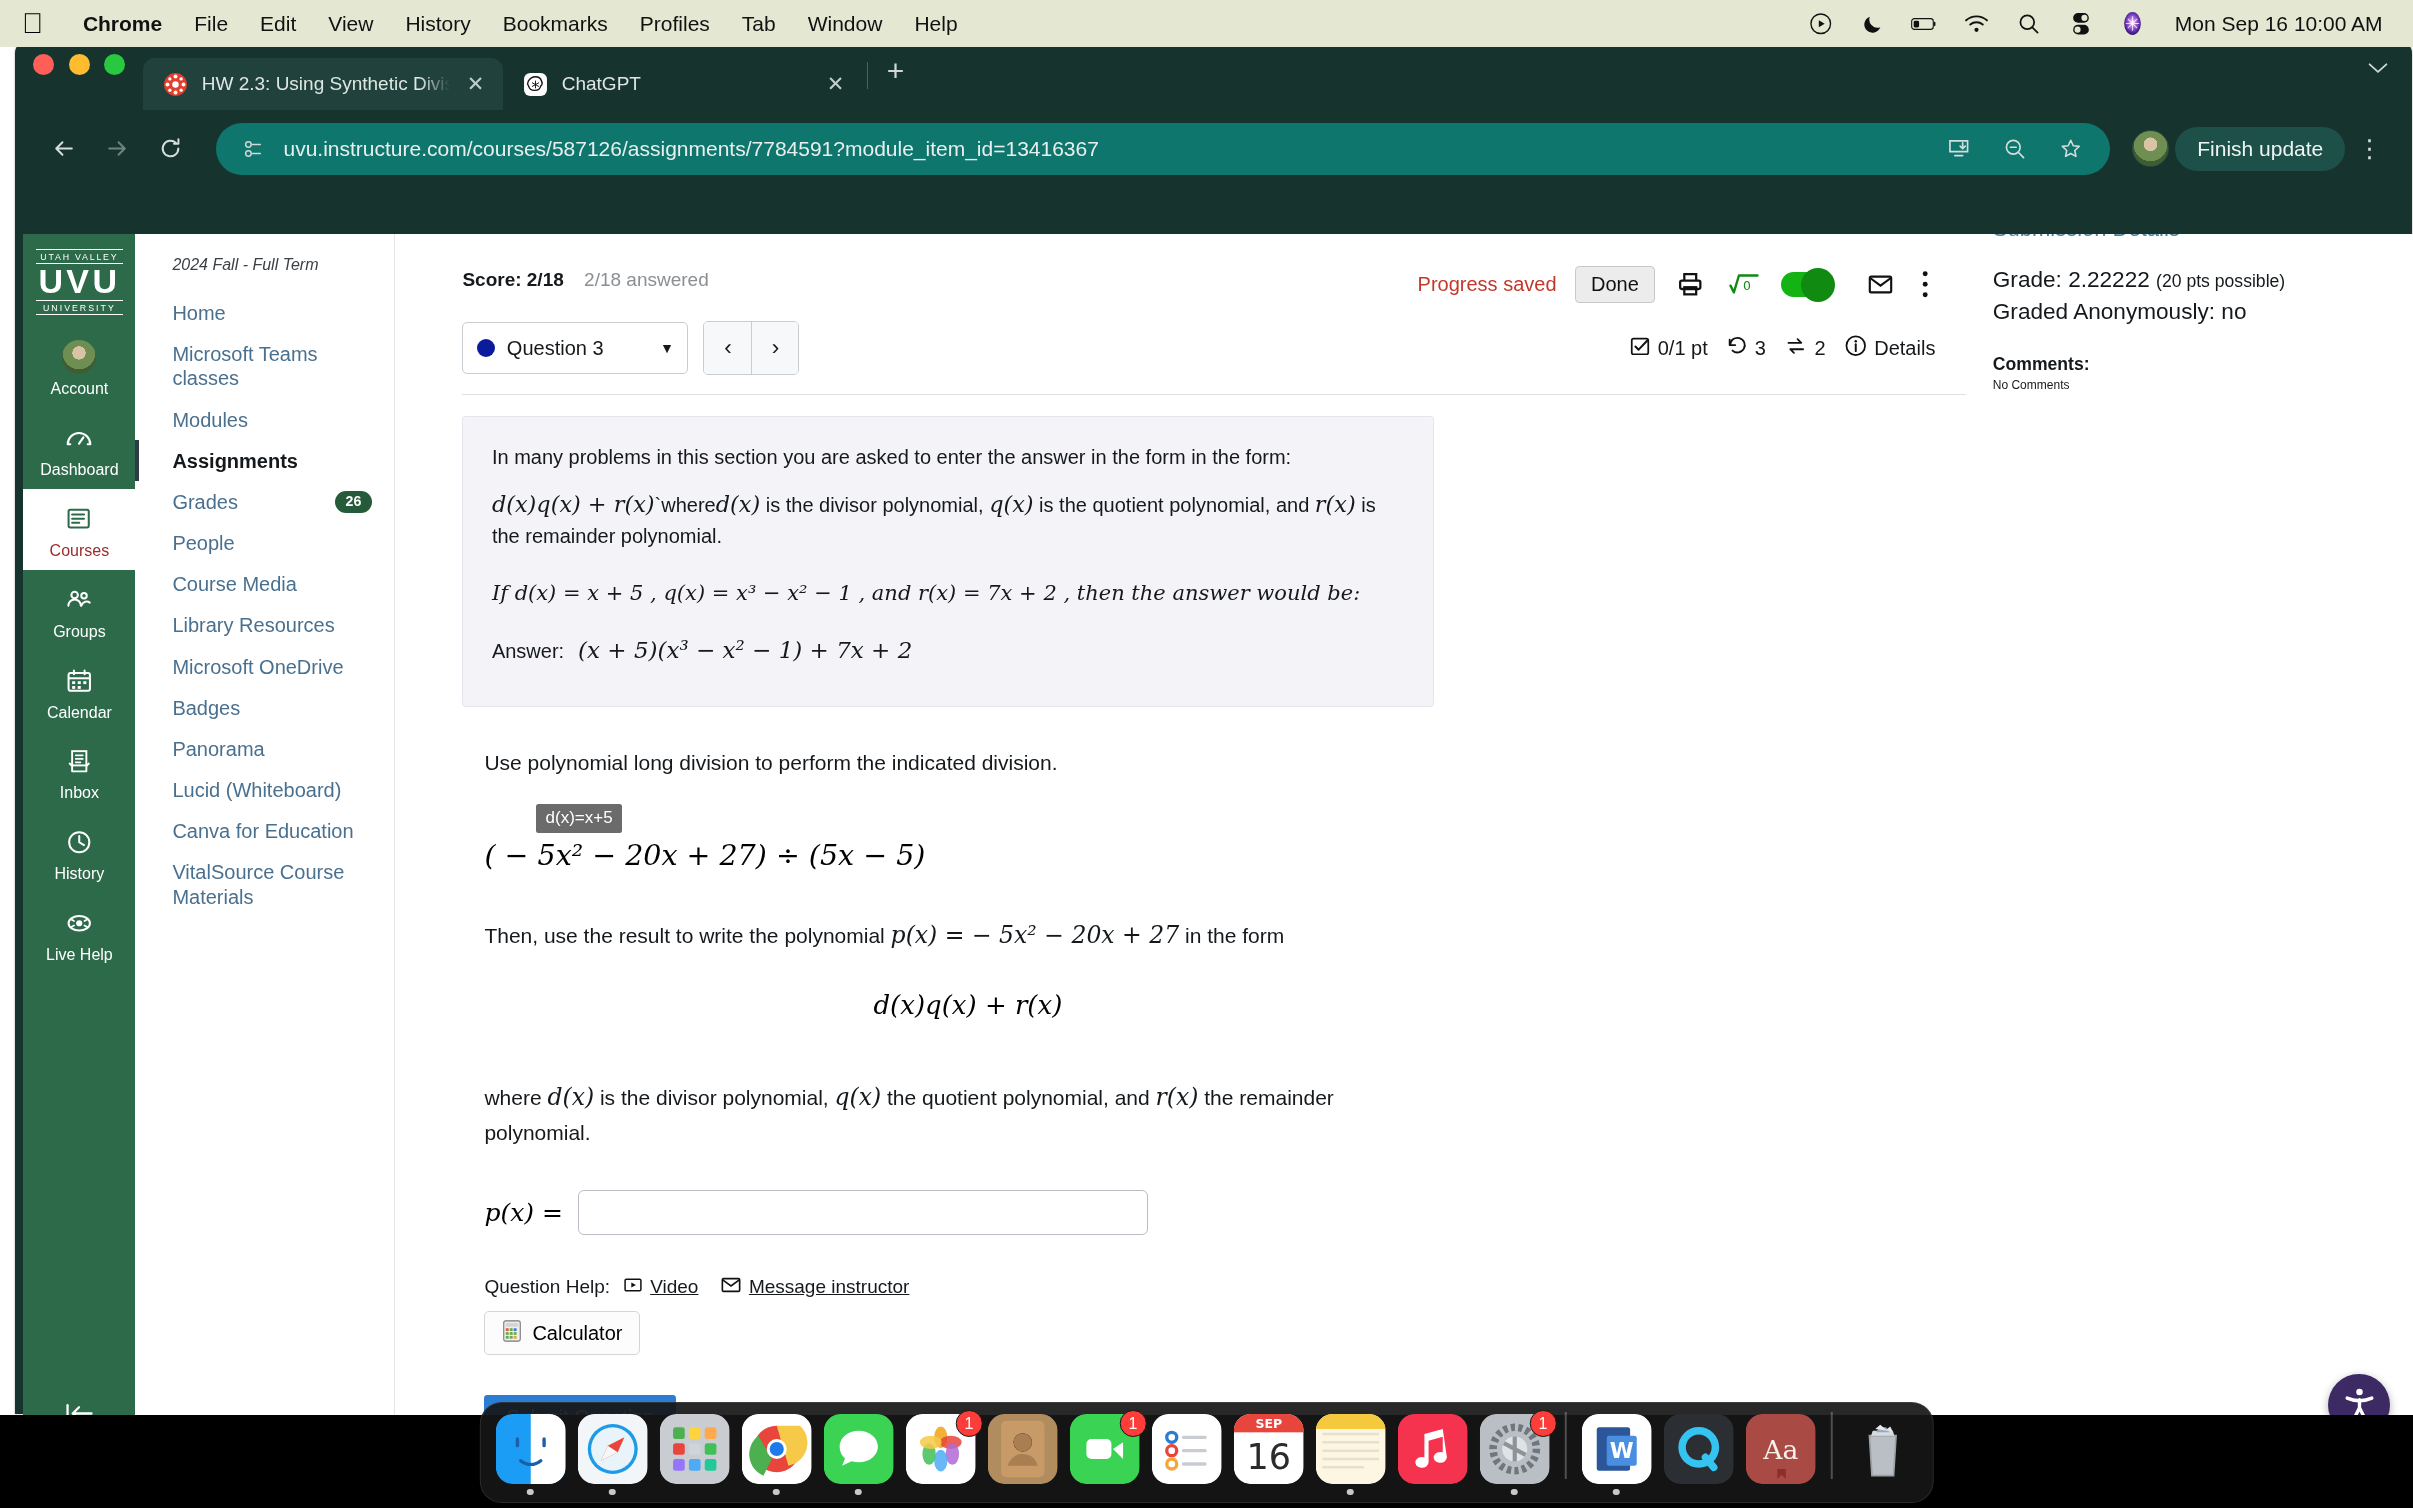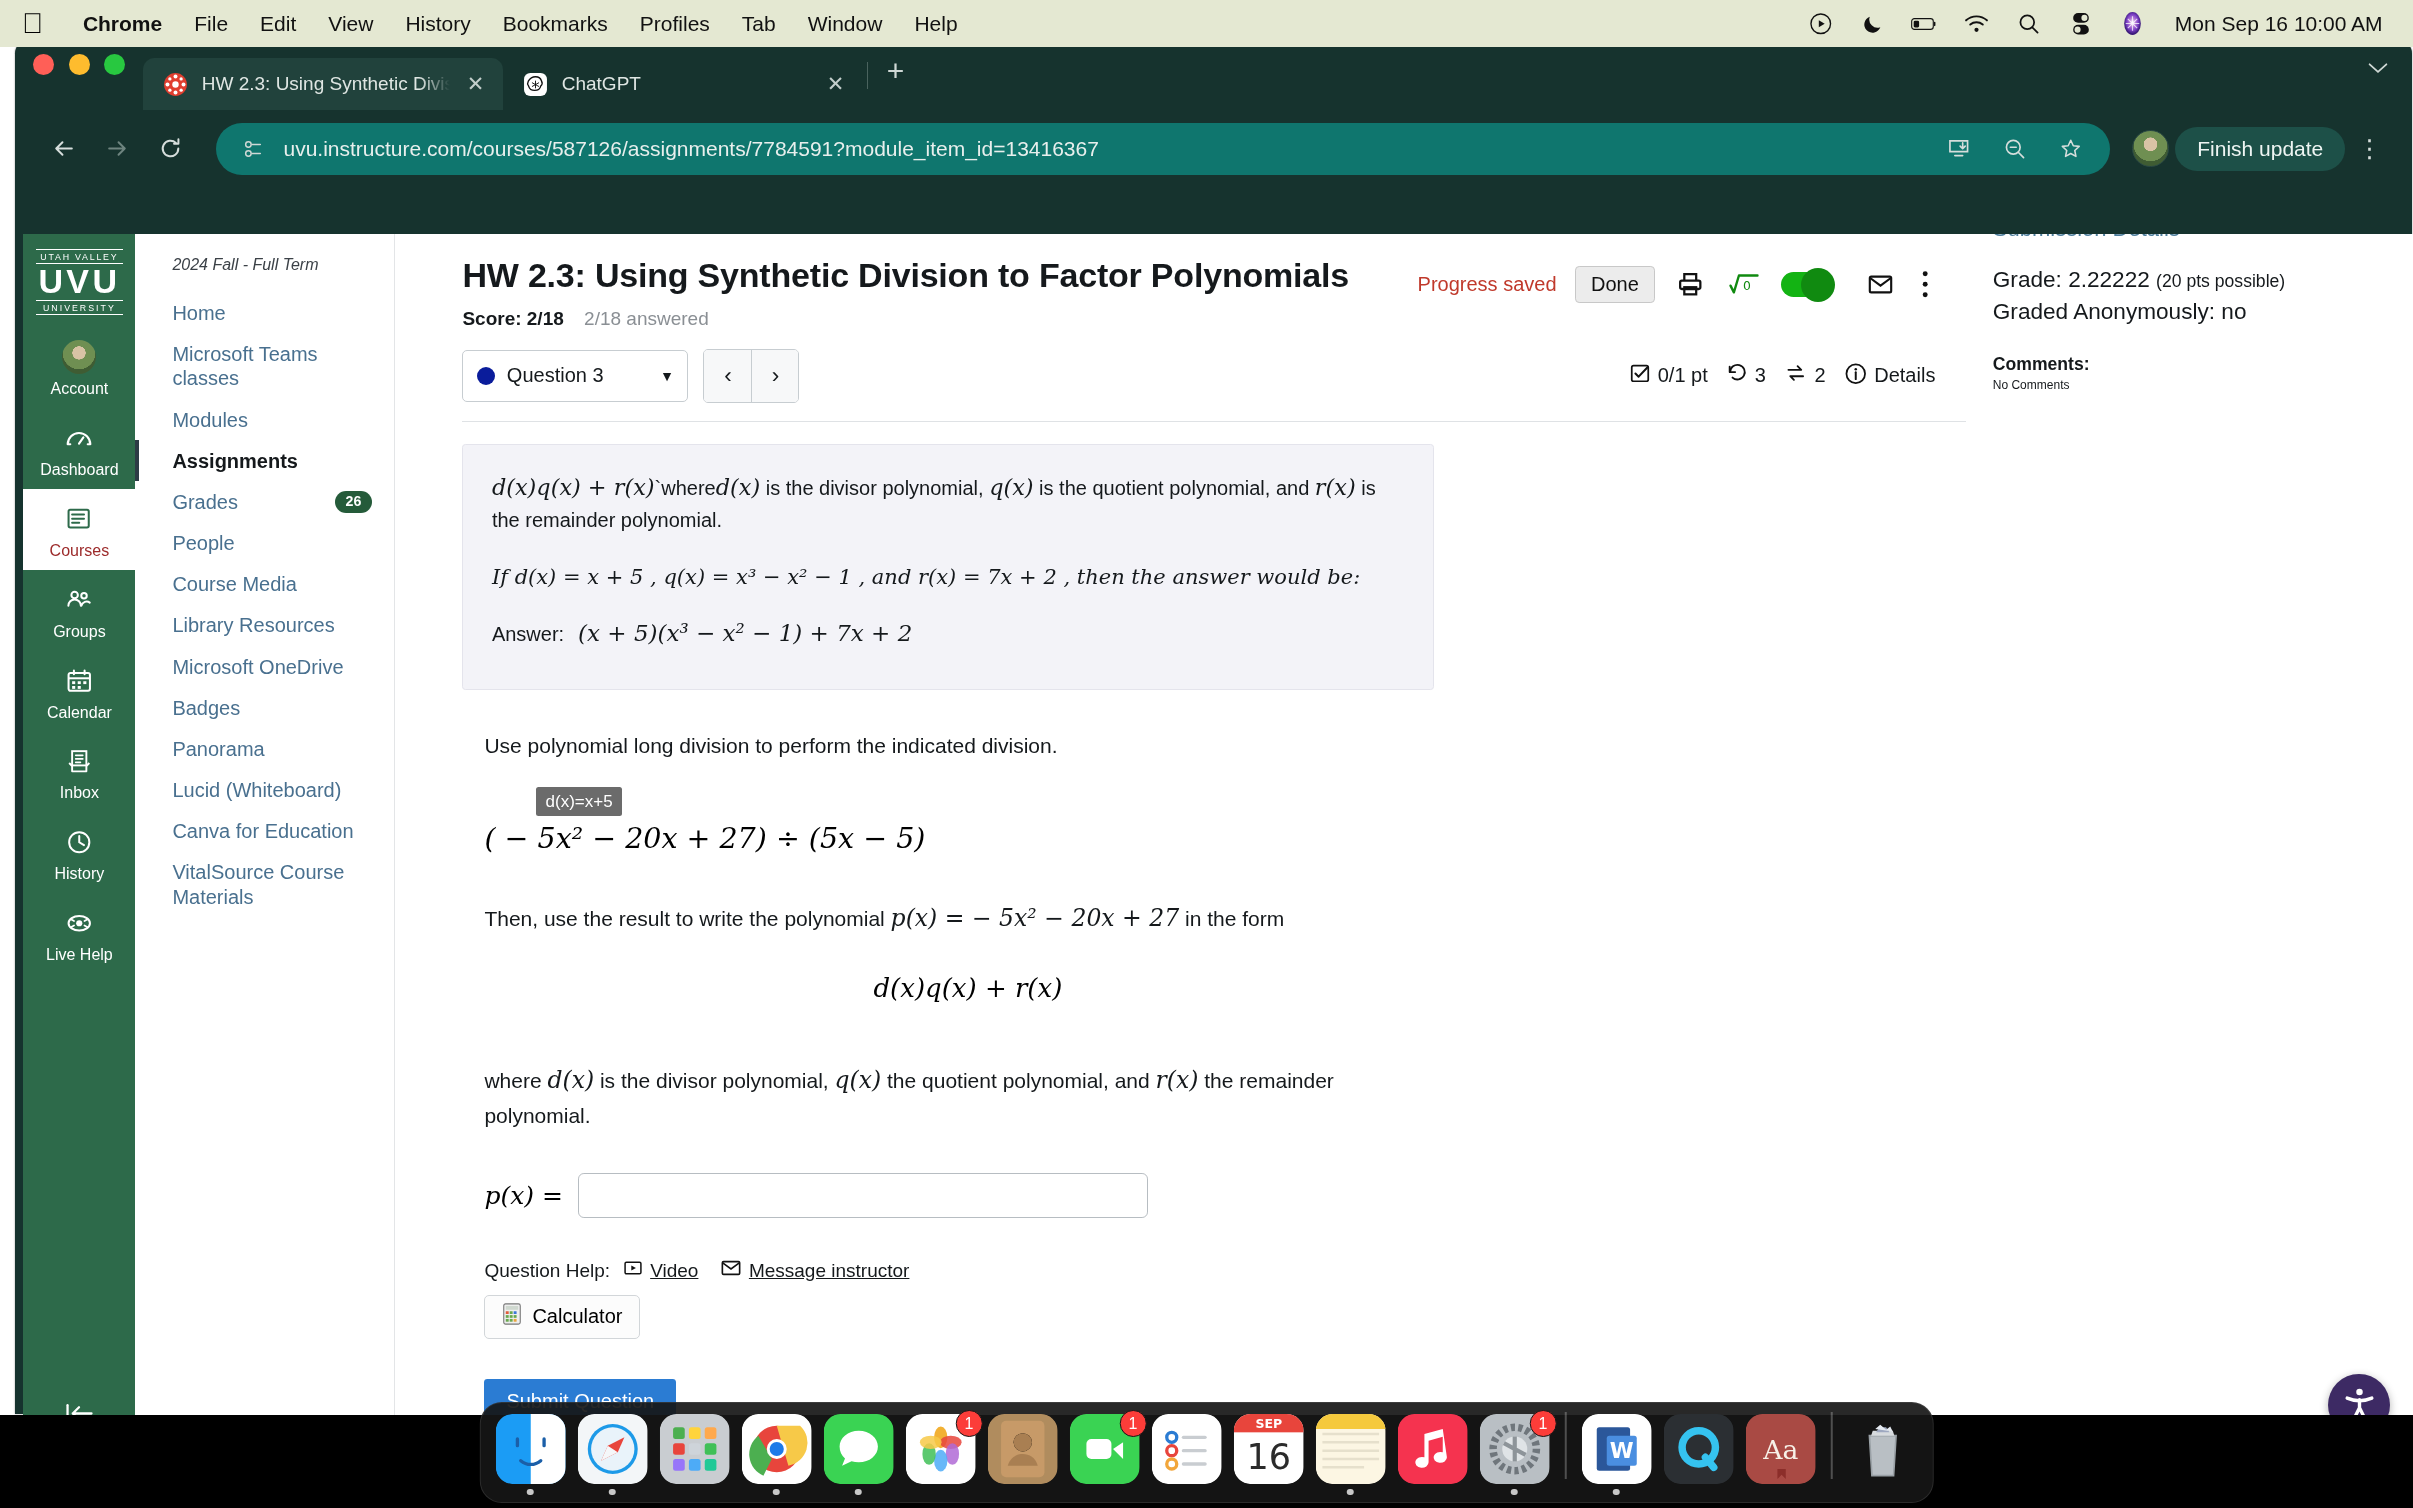--- a/index.html
+++ b/index.html
@@ -502,21 +502,20 @@
       <div class="cn-item">
           <span>VitalSource Course Materials</span>
         </div>
     </div>
 
     <div class="main">
       <div class="content-wrap">
 
         <div class="title-row">
           <div>
-            <div class="assign-title">HW 2.3: Using Synthetic Division to Factor Polynomials</div>
             <div class="score-line">
               <span>Score: 2/18</span>
               <span class="answered">2/18 answered</span>
             </div>
           </div>
           <div class="title-tools">
             <div class="progress-saved">Progress saved</div>
             <div class="done-btn">Done</div>
             <div class="tool-ico">
               <svg width="28.5" height="28.5" viewBox="0 0 24 24">
@@ -597,20 +596,21 @@
                     <path d="M12 10.5v7" stroke="#111" stroke-width="2" stroke-linecap="round"></path>
                   </svg>
               </span>
               <span>Details</span>
             </span>
           </div>
         </div>
         <div class="divider" style="width:1504px;"></div>
 
         <div class="infobox">
+          <div class="ib-p">In many problems in this section you are asked to enter the answer in the form in the form:</div>
           <div class="ib-p">
             <span class="mi" style="font-size:1.12em;">d(x)q(x) + r(x)</span><span>`where</span><span class="mi" style="font-size:1.12em;">d(x)</span><span> is the divisor polynomial, </span><span class="mi" style="font-size:1.12em;">q(x)</span><span> is the quotient polynomial, and </span><span class="mi" style="font-size:1.12em;">r(x)</span><span> is the</span>
             <span>remainder polynomial.</span>
           </div>
           <div class="ib-p mi" style="font-size:21px; margin-top:25px;">If d(x) = x + 5 , q(x) = x³ − x² − 1 , and r(x) = 7x + 2 , then the answer would be:</div>
           <div class="ib-p" style="margin-top:23px;">
             <span>Answer:</span>
             <span class="mi" style="font-size:1.15em; margin-left:8.4px;">(x + 5)(x³ − x² − 1) + 7x + 2</span>
           </div>
         </div>

